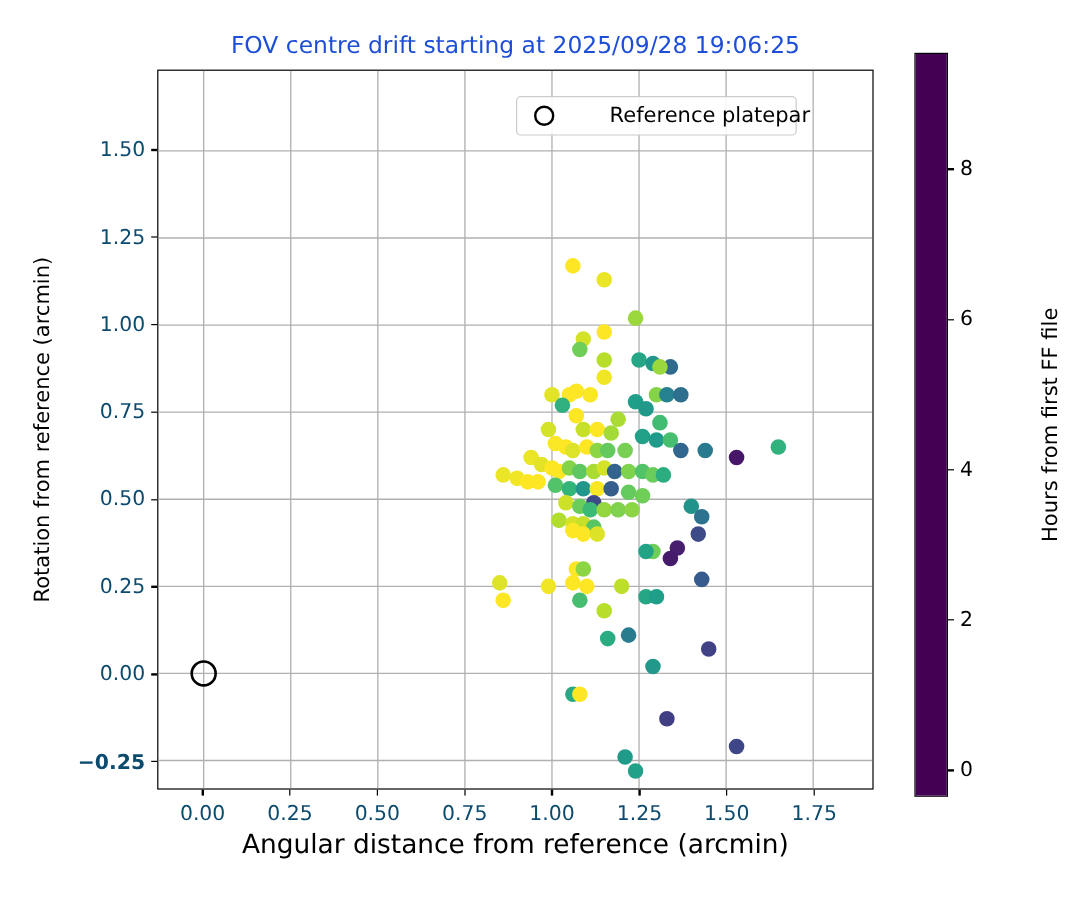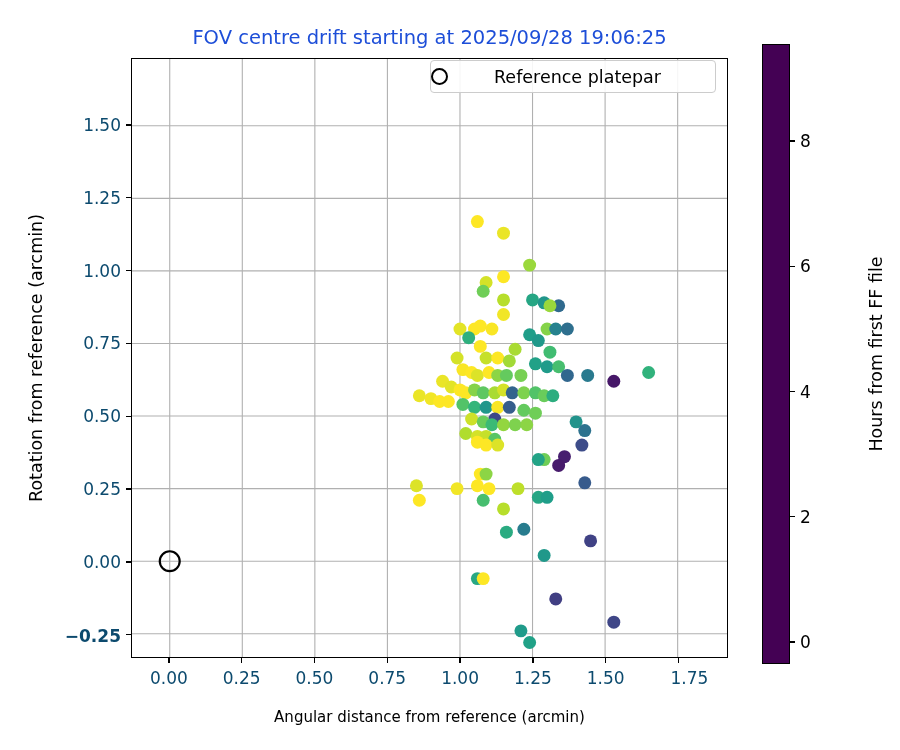--- a/index.html
+++ b/index.html
@@ -58,44 +58,45 @@
   .xticklabel {
     transform: translateX(-50%);
   }
   .yticklabel {
     transform: translateY(-50%);
     text-align: right;
   }
   .xlabel {
     position: absolute;
     left: 131px;
-    top: 708px;
+    top: 692px;
     width: 597px;
     text-align: center;
-    font-size: 15px;
+    font-size: 22px;
   }
   .ylabel {
     position: absolute;
     font-size: 17.5px;
     transform-origin: 0 0;
     transform: rotate(-90deg);
     white-space: nowrap;
   }
   #legend {
     position: absolute;
     left: 430px;
-    top: 60px;
-    width: 286px;
+    top: 80px;
+    width: 234px;
     height: 33px;
     background: rgba(255,255,255,0.88);
     border: 1px solid #cccccc;
     border-radius: 4px;
     box-sizing: border-box;
     display: flex;
     align-items: center;
+    padding-left: 14px;
   }
   #legend .legmark {
     width: 17px;
     height: 17px;
     border: 2.1px solid #000;
     border-radius: 50%;
     box-sizing: border-box;
     flex: 0 0 auto;
   }
   #legend .legtext {
@@ -290,21 +291,21 @@
       <div class="xticklabel" style="left: 314.468px; top: 668px;">0.50</div>
       <div style="position: absolute; left: 313.768px; top: 658px; width: 1.4px; height: 5px; background: rgb(0, 0, 0);"></div>
       <div class="xticklabel" style="left: 387.273px; top: 668px;">0.75</div>
       <div style="position: absolute; left: 386.573px; top: 658px; width: 1.4px; height: 5px; background: rgb(0, 0, 0);"></div>
       <div class="xticklabel" style="left: 460.078px; top: 668px;">1.00</div>
       <div style="position: absolute; left: 459.378px; top: 658px; width: 1.4px; height: 5px; background: rgb(0, 0, 0);"></div>
       <div class="xticklabel" style="left: 532.883px; top: 668px;">1.25</div>
       <div style="position: absolute; left: 532.183px; top: 658px; width: 1.4px; height: 5px; background: rgb(0, 0, 0);"></div>
       <div class="xticklabel" style="left: 605.688px; top: 668px;">1.50</div>
       <div style="position: absolute; left: 604.988px; top: 658px; width: 1.4px; height: 5px; background: rgb(0, 0, 0);"></div>
-      <div class="xticklabel" style="left: 678.493px; top: 668px; margin-left: 11px;">1.75</div>
+      <div class="xticklabel" style="left: 678.493px; top: 668px;">1.75</div>
       <div style="position: absolute; left: 677.793px; top: 658px; width: 1.4px; height: 5px; background: rgb(0, 0, 0);"></div>
     </div>
   <div id="yticklabels">
       <div class="yticklabel" style="top: 636px; right: 779px; font-weight: bold;">−0.25</div>
       <div style="position: absolute; left: 126px; top: 633.999px; width: 5px; height: 1.4px; background: rgb(0, 0, 0);"></div>
       <div class="yticklabel" style="top: 561.883px; right: 779px;">0.00</div>
       <div style="position: absolute; left: 126px; top: 561.183px; width: 5px; height: 1.4px; background: rgb(0, 0, 0);"></div>
       <div class="yticklabel" style="top: 489.068px; right: 779px;">0.25</div>
       <div style="position: absolute; left: 126px; top: 488.368px; width: 5px; height: 1.4px; background: rgb(0, 0, 0);"></div>
       <div class="yticklabel" style="top: 416.252px; right: 779px;">0.50</div>

